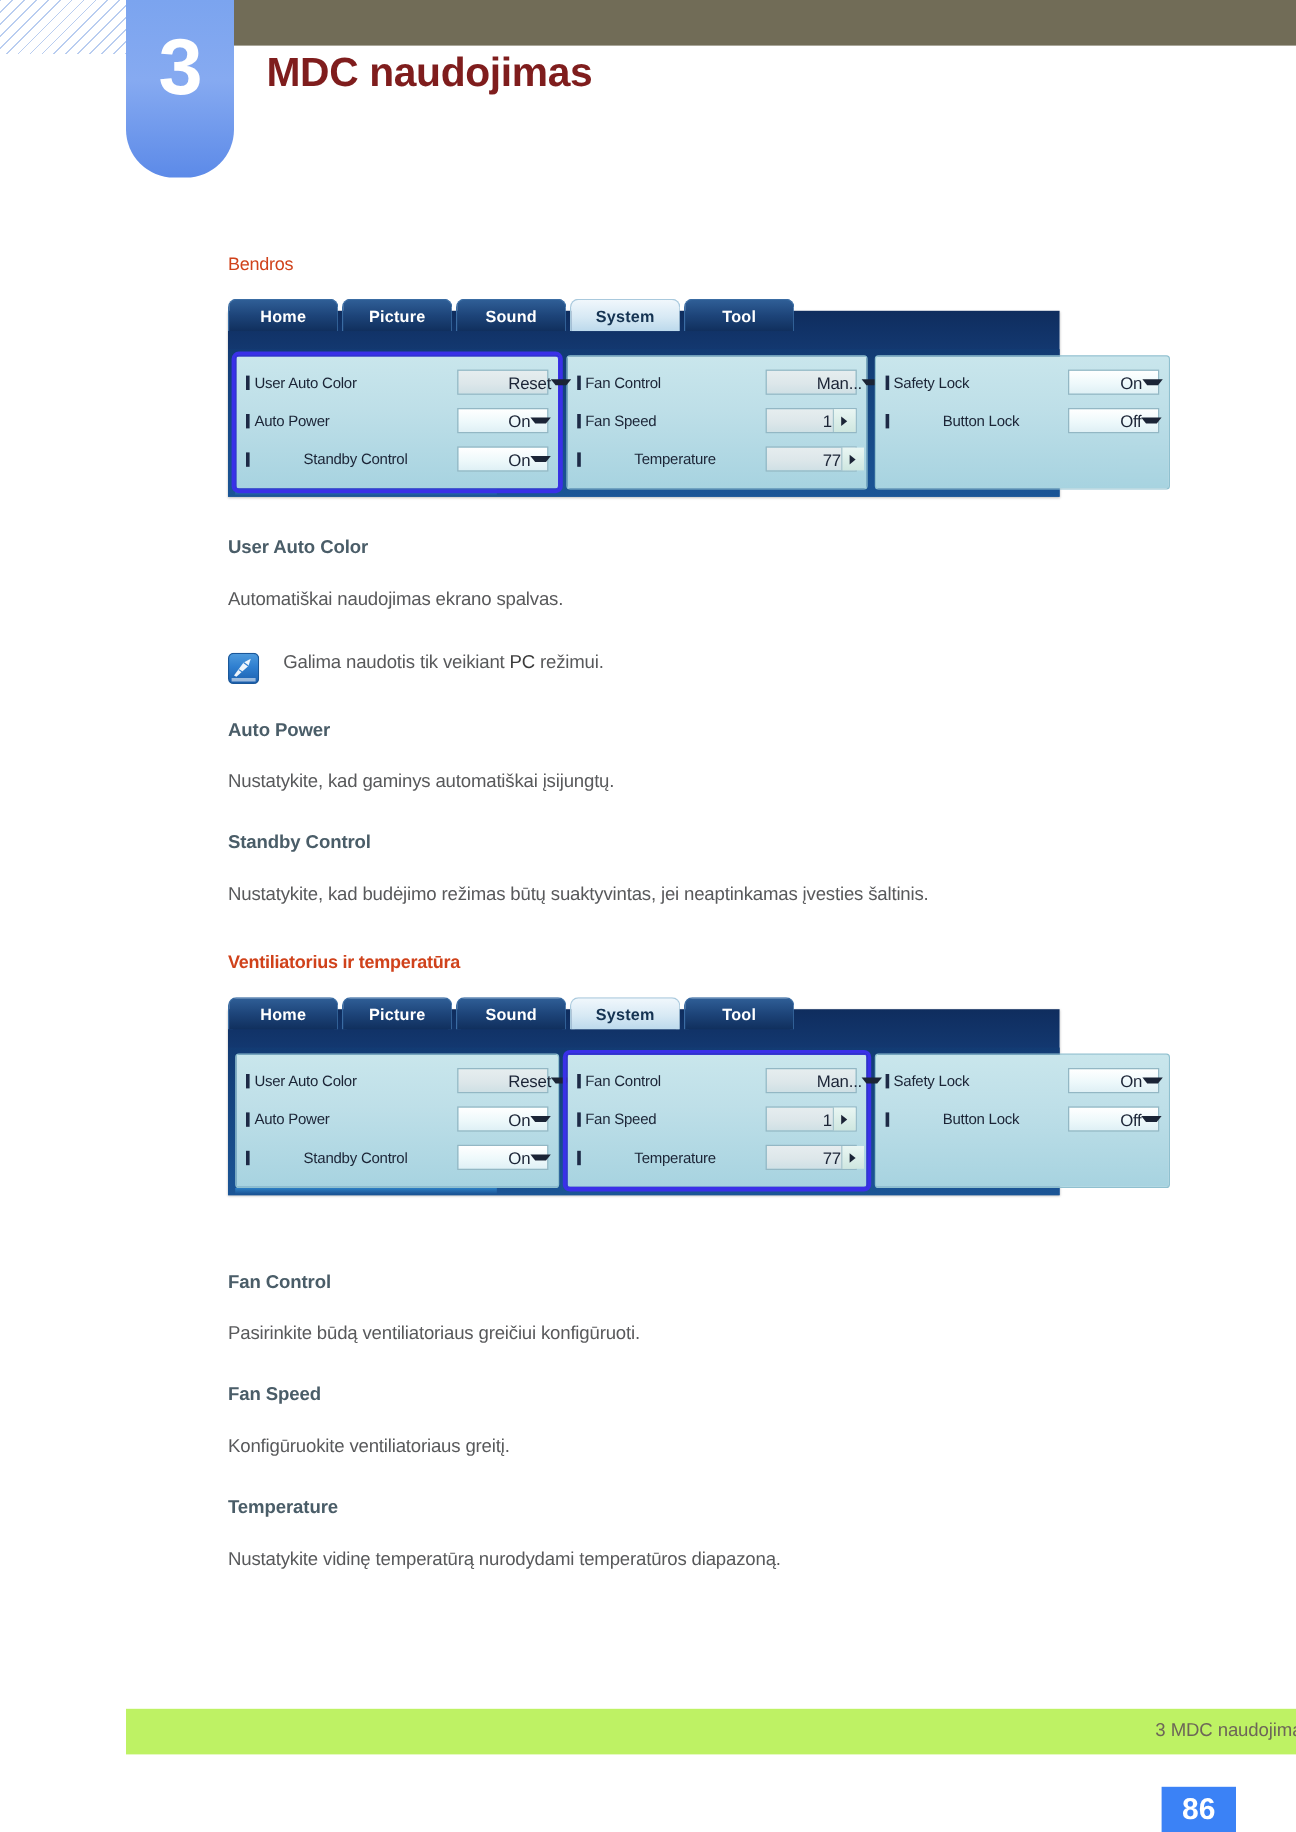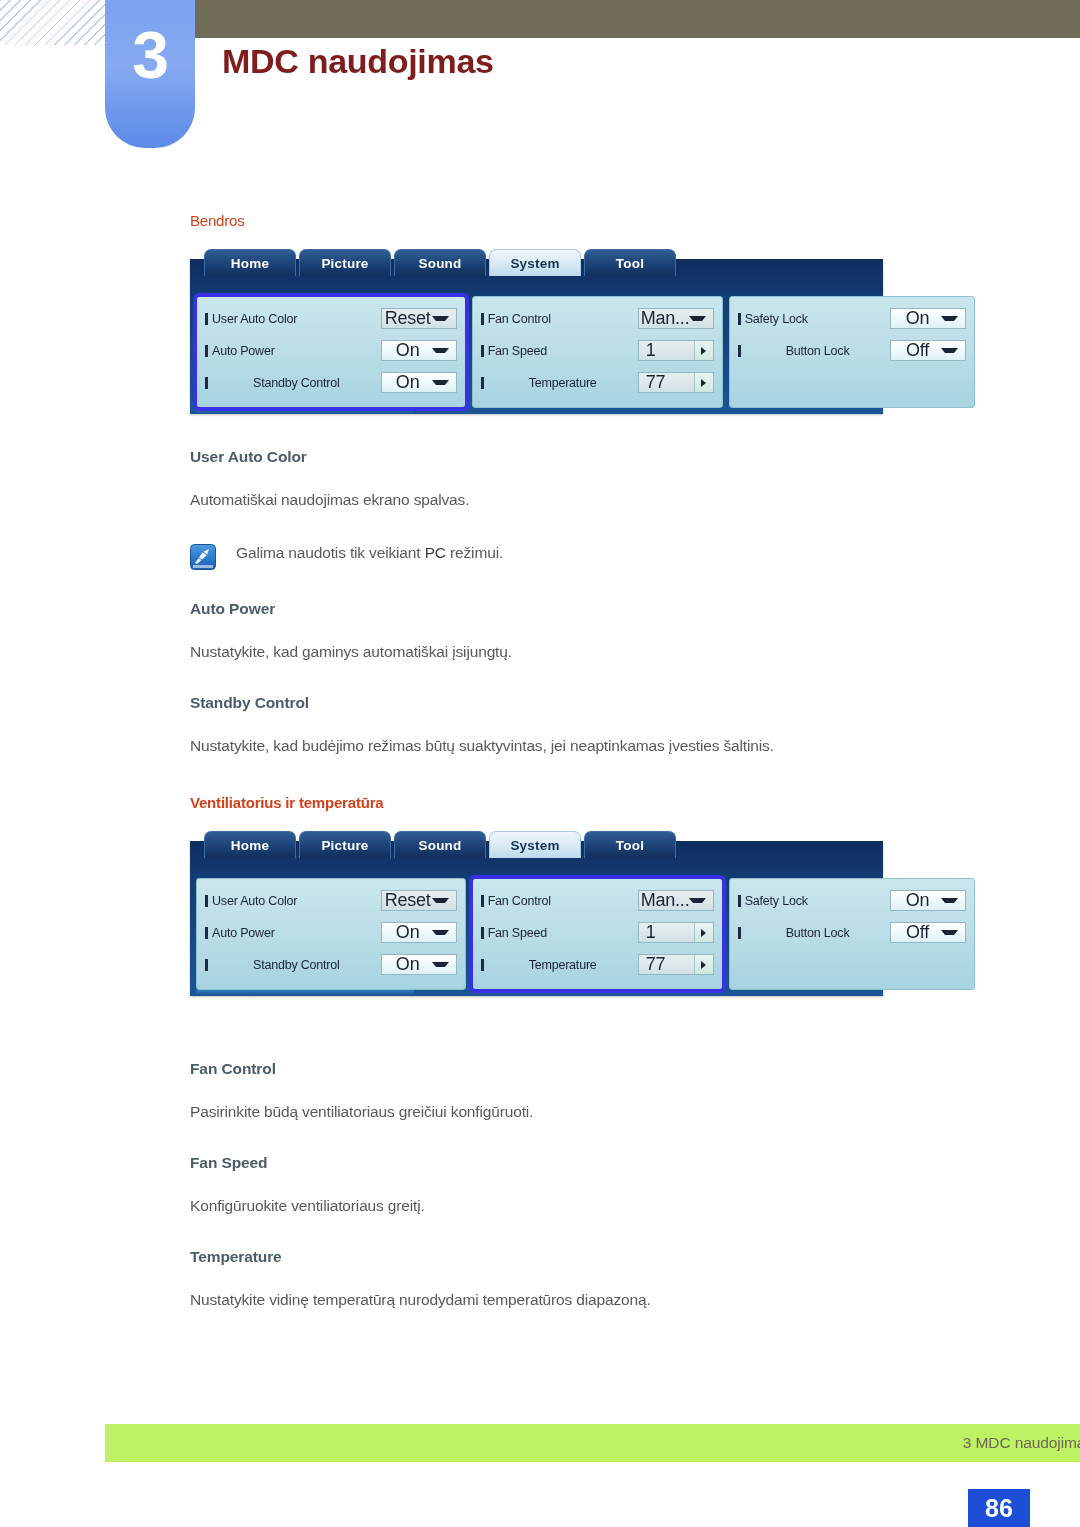--- a/index.html
+++ b/index.html
@@ -126,21 +126,20 @@
     background: linear-gradient(180deg, #0f2d5e 0%, #16417f 38%, #1b5596 100%);
     box-shadow: 0 1px 2px rgba(0,0,0,0.25);
   }
   .mdc-tabs {
     position: absolute;
     left: 0; top: 0;
     height: 17px;
     width: 693px;
     display: flex;
     align-items: flex-end;
-    padding-left: 14px;
     box-sizing: border-box;
   }
   .mdc-tab {
     height: 27px;
     min-width: 92px;
     margin-right: 3px;
     border-top-left-radius: 7px;
     border-top-right-radius: 7px;
     background: linear-gradient(180deg, #2f5e96 0%, #1d4479 50%, #102f5d 100%);
     color: #ffffff;
@@ -216,24 +215,25 @@
     align-items: center;
     box-sizing: border-box;
     position: relative;
   }
   .mdc-field.disabled {
     background: linear-gradient(180deg, #e6edef 0%, #dde7ea 55%, #cfe0e5 100%);
   }
   .mdc-val {
     flex: 1;
     text-align: center;
-    font-size: 18px;
+    font-size: 14px;
     color: #1b2436;
     padding-left: 2px;
     letter-spacing: -0.2px;
+    margin-left: 40px;
   }
   .mdc-val.left { text-align: left; padding-left: 7px; }
   .caret-down {
     width: 0; height: 0;
     border-left: 4.5px solid transparent;
     border-right: 4.5px solid transparent;
     border-top: 5px solid #1b2436;
     margin-right: 7px;
     flex: 0 0 9px;
   }
@@ -277,21 +277,21 @@
     color: #6d6658;
     font-size: 15.5px;
     letter-spacing: -0.1px;
   }
   .footer-page {
     position: absolute;
     left: 968px;
     top: 1489px;
     width: 62px;
     height: 38px;
-    background: #1d4ed8;
+    background: #3b82f6;
     color: #ffffff;
     font-size: 25px;
     font-weight: bold;
     display: flex;
     align-items: center;
     justify-content: center;
   }
 </style>
 </head>
 <body>

